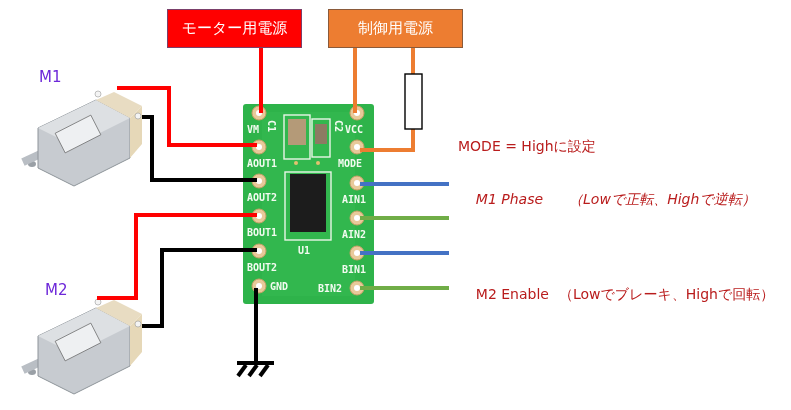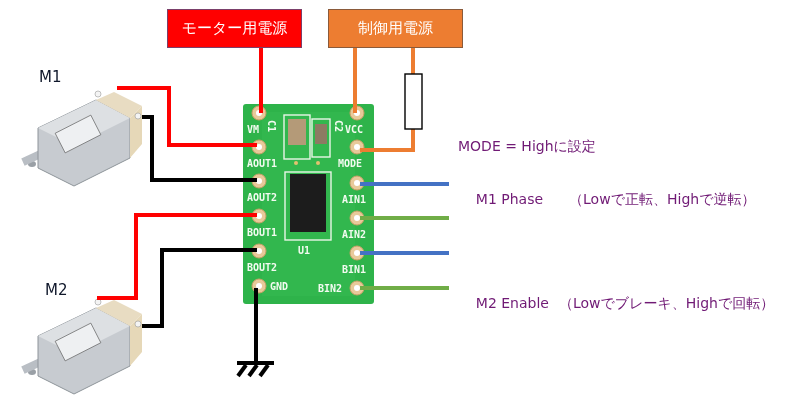--- a/index.html
+++ b/index.html
@@ -3,22 +3,22 @@
 <meta charset="utf-8">
 <style>
   html, body { margin: 0; padding: 0; background: #ffffff; }
   body { width: 791px; height: 410px; position: relative; overflow: hidden;
          font-family: "DejaVu Sans", "Liberation Sans", sans-serif; }
   #stage { position: absolute; left: 0; top: 0; width: 791px; height: 410px; }
   .box { position: absolute; color: #fff; font-size: 15px; display: flex;
          align-items: center; justify-content: center; box-sizing: border-box; }
   #motor-power-box { left: 167px; top: 9px; width: 135px; height: 39px; background: #ff0000; border: 1px solid #7b3f6a; }
   #control-power-box { left: 328px; top: 9px; width: 135px; height: 39px; background: #ed7d31; border: 1px solid #8a5a3a; }
-  .label { position: absolute; font-size: 14px; color: #701a75; white-space: pre; }
-  .motor-label { position: absolute; font-size: 15px; color: #0f172a; }
+  .label { position: absolute; font-size: 14px; color: #b91c1c; white-space: pre; }
+  .motor-label { position: absolute; font-size: 15px; color: #6d28d9; }
   .pcb-text { font-family: "DejaVu Sans Mono", monospace; font-weight: bold; font-size: 10px; fill: #f2fbf0; }
 </style>
 </head>
 <body>
 
 <div id="stage">
   <svg width="791" height="410" viewBox="0 0 791 410">
 
     <g transform="translate(18,88)">
       <ellipse cx="14" cy="76" rx="4" ry="3" fill="#9aa0a6"></ellipse>
@@ -145,19 +145,19 @@
   </div>
 
   
   <div class="motor-label" style="left:39px; top:68px;">M1</div>
   <div class="motor-label" style="left:45px; top:281px;">M2</div>
 
   
   <div class="label" style="left:458px; top:138px;">MODE = Highに設定</div>
 
   
-  <div class="label" style="left:458px; top:175px;">
+  <div class="label" style="left:458px; top:175px;font-style:italic;">
     <span>M1 Phase</span><span style="display:inline-block;width:26px"></span><span>（Lowで正転、Highで逆転）</span>
   </div>
-  <div class="label" style="left:458px; top:279px;">
+  <div class="label" style="left:458px; top:270px;">
     <span>M2 Enable</span><span style="display:inline-block;width:10px"></span><span>（Lowでブレーキ、Highで回転）</span>
   </div>
 </div>
 
 </body></html>

